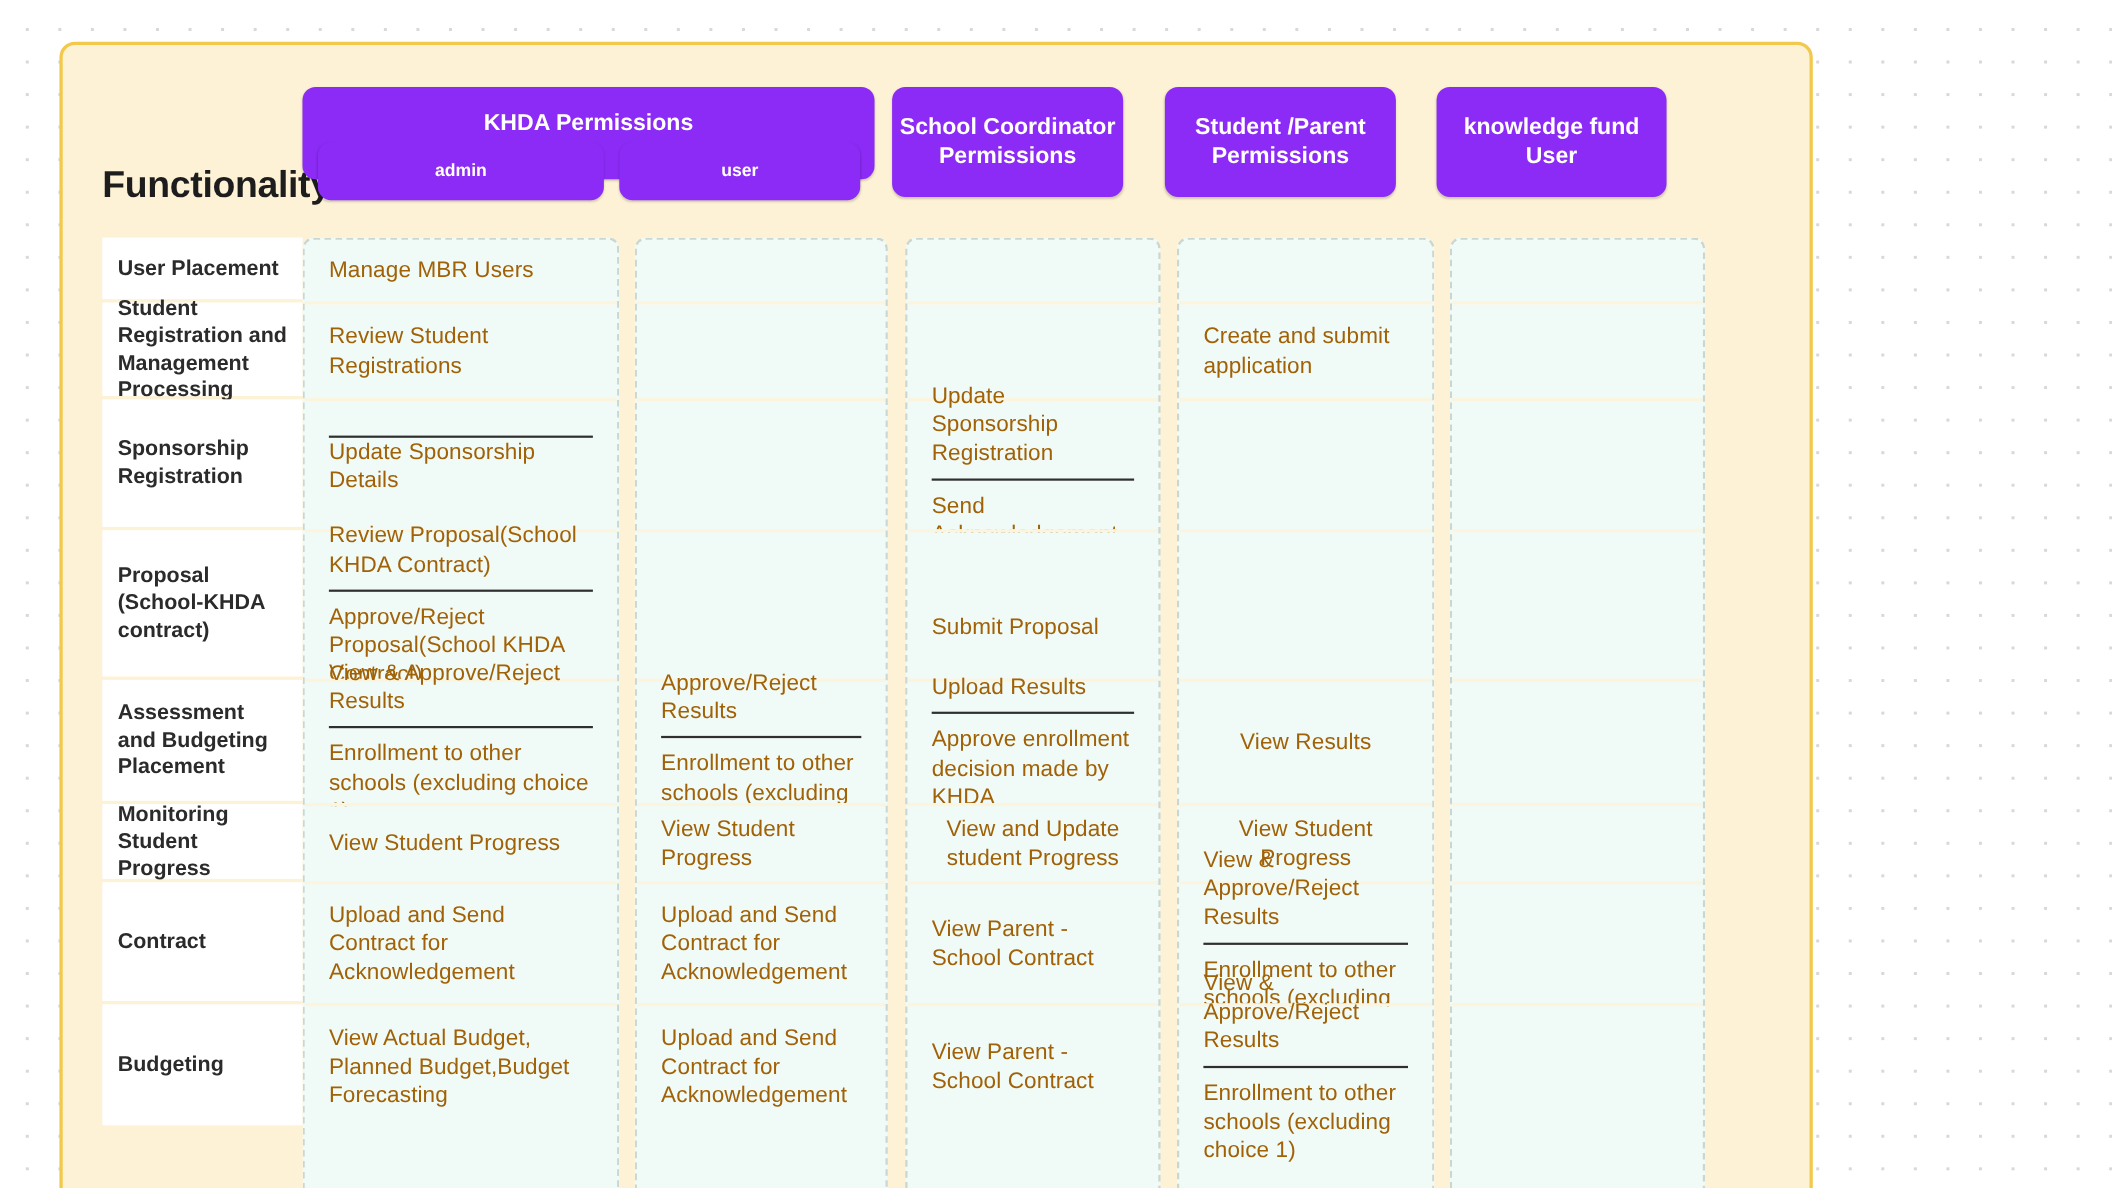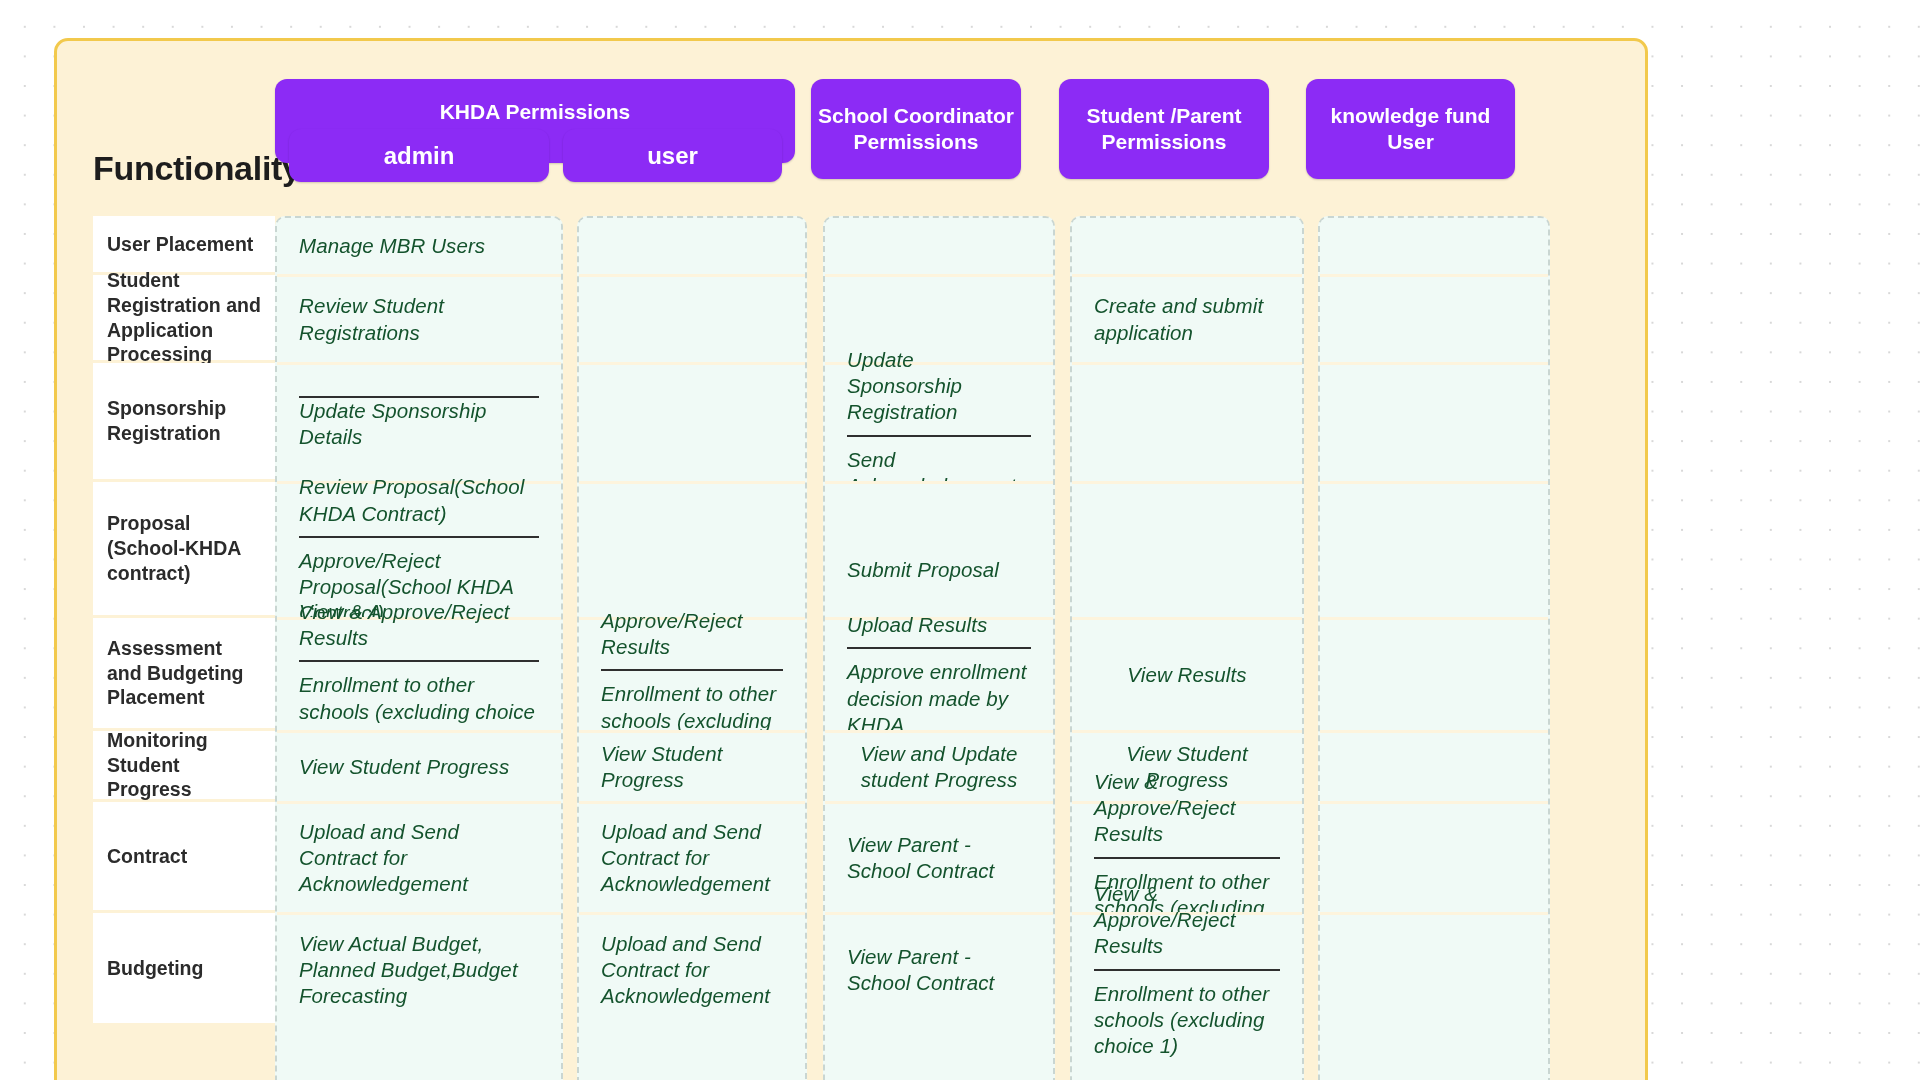--- a/index.html
+++ b/index.html
@@ -59,23 +59,22 @@
   .cellsep {
     position: absolute;
     left: 0; right: 0;
     height: 3px;
     background: #fdf4dd;
   }
 
   .entry {
     font-size: 20.5px;
     line-height: 1.28;
-    color: #14532d;
+    color: #a16207;
     letter-spacing: .1px;
-    font-style: italic;
   }
   .entry + .entry { margin-top: 9px; padding-top: 10px; }
   .entry.ruled { border-top: 2.5px solid #2f2f2f; }
 
   
   #labelcol {
     position: absolute;
     left: 36px;
     top: 175px;
     width: 182px;
@@ -115,21 +114,21 @@
     color: #ffffff;
     font-weight: bold;
     display: flex;
     align-items: center;
     justify-content: center;
     text-align: center;
     line-height: 1.25;
     box-shadow: 0 1px 2px rgba(0,0,0,.18);
   }
   .chip.big   { font-size: 21px; }
-  .chip.small { font-size: 24px; }
+  .chip.small { font-size: 16px; }
 
   
   #chip-khda  { left: 218px; top: 38px; width: 520px; height: 84px;
                 align-items: flex-start; padding-top: 20px; border-radius: 12px; }
   #chip-admin { left: 232px; top: 88px; width: 260px; height: 53px; }
   #chip-user  { left: 506px; top: 88px; width: 219px; height: 53px; }
   #chip-sc    { left: 754px; top: 38px; width: 210px; height: 100px; }
   #chip-sp    { left: 1002px; top: 38px; width: 210px; height: 100px; }
   #chip-kf    { left: 1249px; top: 38px; width: 209px; height: 100px; }
 </style>
@@ -145,21 +144,21 @@
   <div class="chip small" id="chip-user">user</div>
   <div class="chip big" id="chip-sc">School Coordinator Permissions</div>
   <div class="chip big" id="chip-sp">Student /Parent Permissions</div>
   <div class="chip big" id="chip-kf">knowledge fund User</div>
 
   <div id="labelcol">
       <div class="labelcell" style="top: 0px; height: 56px;">
         <div class="labeltext">User Placement</div>
       </div>
       <div class="labelcell" style="top: 59px; height: 85px;">
-        <div class="labeltext">Student Registration and Application Processing</div>
+        <div class="labeltext">Student Registration and Management Processing</div>
       </div>
       <div class="labelcell" style="top: 147px; height: 116px;">
         <div class="labeltext">Sponsorship Registration</div>
       </div>
       <div class="labelcell" style="top: 266px; height: 133px; justify-content: flex-end;">
         <div class="labeltext">Proposal (School-KHDA contract)</div>
       </div>
       <div class="labelcell" style="top: 402px; height: 110px;">
         <div class="labeltext">Assessment and Budgeting Placement</div>
       </div>

